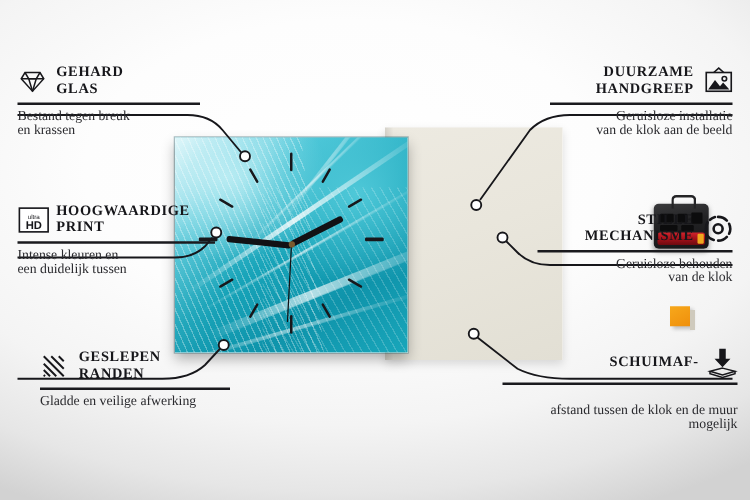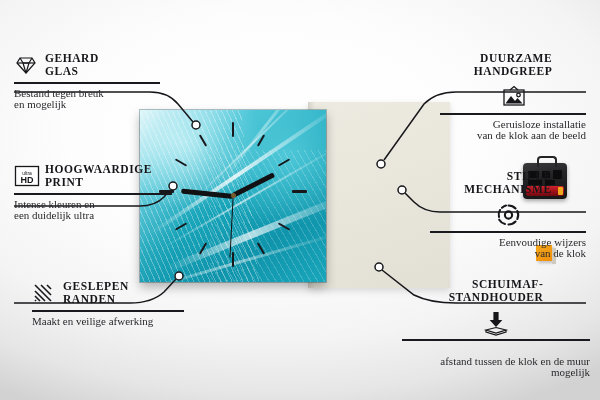--- a/index.html
+++ b/index.html
@@ -72,21 +72,21 @@
     box-shadow:2px 2px 3px rgba(0,0,0,0.22);}
   .spacer:after{content:"";position:absolute;right:-4px;top:3px;width:4px;height:16px;background:#cfcabd;}
   
   .feature{position:absolute;}
   .f-head{display:flex;align-items:center;gap:7px;}
   .f-title{font-size:11.5px;font-weight:bold;letter-spacing:.55px;color:#16161a;line-height:13px;text-transform:uppercase;}
   .f-rule{height:1.6px;background:#1a1a1e;margin:4px 0 4px 0;}
   .f-desc{font-size:11px;color:#2a2a2e;line-height:11.4px;}
   .left .f-head{justify-content:flex-start;}
   .right{text-align:right;}
-  .right .f-head{justify-content:flex-end;flex-direction:column;}
+  .right .f-head{justify-content:flex-end;}
   .icon{flex:0 0 auto;width:24px;height:24px;display:block;}
   svg{display:block;overflow:visible;}
   .lead{position:absolute;left:0;top:0;width:600px;height:400px;pointer-events:none;}
 </style>
 </head>
 <body>
 
 <div id="stage">
 
   <div id="product">
@@ -166,42 +166,42 @@
         </svg>
       </span>
       <span class="f-title">
         <span>GEHARD</span><br>
         <span>GLAS</span>
       </span>
     </div>
     <div class="f-rule" style="width:146px;"></div>
     <div class="f-desc">
       <span>Bestand tegen breuk</span><br>
-      <span>en mogelijk</span>
+      <span>en krassen</span>
     </div>
   </div>
 
   <div class="feature left" style="left:14px;top:163px;width:158px;">
     <div class="f-head">
       <span class="icon">
         <svg width="26" height="24" viewBox="0 0 26 24">
           <rect x="1.5" y="2.5" width="23" height="19" fill="#ffffff" stroke="#17171b" stroke-width="1.3"></rect>
           <text x="13" y="11" font-family="Liberation Sans, sans-serif" font-size="5" text-anchor="middle" fill="#17171b">ultra</text>
           <text x="13" y="19" font-family="Liberation Sans, sans-serif" font-size="9" font-weight="bold" text-anchor="middle" fill="#17171b">HD</text>
         </svg>
       </span>
       <span class="f-title">
         <span>HOOGWAARDIGE</span><br>
         <span>PRINT</span>
       </span>
     </div>
     <div class="f-rule" style="width:158px;"></div>
     <div class="f-desc">
       <span>Intense kleuren en</span><br>
-      <span>een duidelijk ultra</span>
+      <span>een duidelijk tussen</span>
     </div>
   </div>
 
   <div class="feature left" style="left:32px;top:280px;width:152px;">
     <div class="f-head">
       <span class="icon">
         <svg width="24" height="24" viewBox="0 0 24 24" stroke="#17171b" stroke-width="1.6">
           <path d="M3 4 L19 20"></path>
             <path d="M3 10 L13 20"></path>
             <path d="M3 15 L8 20"></path>
@@ -210,21 +210,21 @@
             <path d="M15 4 L19 8"></path>
         </svg>
       </span>
       <span class="f-title">
         <span>GESLEPEN</span><br>
         <span>RANDEN</span>
       </span>
     </div>
     <div class="f-rule" style="width:152px;"></div>
     <div class="f-desc">
-      <span>Maakt en veilige afwerking</span>
+      <span>Gladde en veilige afwerking</span>
     </div>
   </div>
 
   <div class="feature right" style="left:440px;top:52px;width:146px;">
     <div class="f-head">
       <span class="f-title">
         <span>DUURZAME</span><br>
         <span>HANDGREEP</span>
       </span>
       <span class="icon">
@@ -256,30 +256,29 @@
           <path d="M19.5 18.5 a9.5 9.5 0 0 1 -7 3"></path>
           <path d="M9 21 a9.5 9.5 0 0 1 -5.8 -4.3"></path>
           <path d="M3 14 a9.5 9.5 0 0 1 1 -7"></path>
           <path d="M6 4.8 a9.5 9.5 0 0 1 4 -2.2"></path>
           <circle cx="12.5" cy="12" r="3.6"></circle>
         </svg>
       </span>
     </div>
     <div class="f-rule" style="width:156px;"></div>
     <div class="f-desc">
-      <span>Eenvoudige wijzers</span><br>
+      <span>Geruisloze behouden</span><br>
       <span>van de klok</span>
     </div>
   </div>
 
   <div class="feature right" style="left:402px;top:278px;width:188px;font-family:Liberation Serif, serif;">
     <div class="f-head">
       <span class="f-title">
         <span>SCHUIMAF-</span><br>
-        <span>STANDHOUDER</span>
       </span>
       <span class="icon">
         <svg width="24" height="24" viewBox="0 0 24 24" stroke="#17171b" stroke-width="1.2" fill="#17171b">
           <path d="M10 1.5 h4 v8 h3 l-5 5.5 l-5 -5.5 h3 z"></path>
           <path d="M12 16.5 L22 19 L12 22 L2 19 Z" fill="none"></path>
           <path d="M2 19 v2 l10 3 l10 -3 v-2" fill="none"></path>
         </svg>
       </span>
     </div>
     <div class="f-rule" style="width:188px;"></div>

